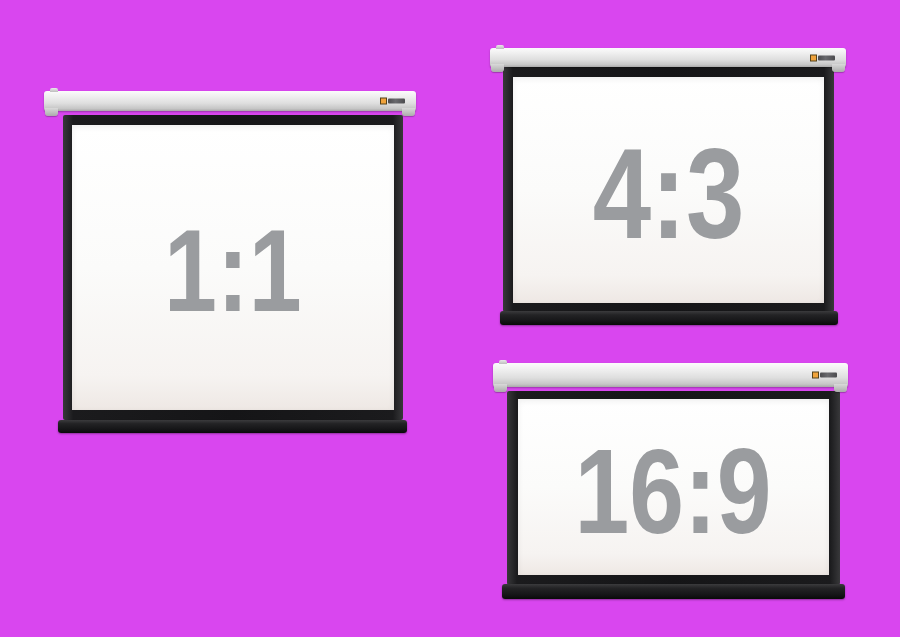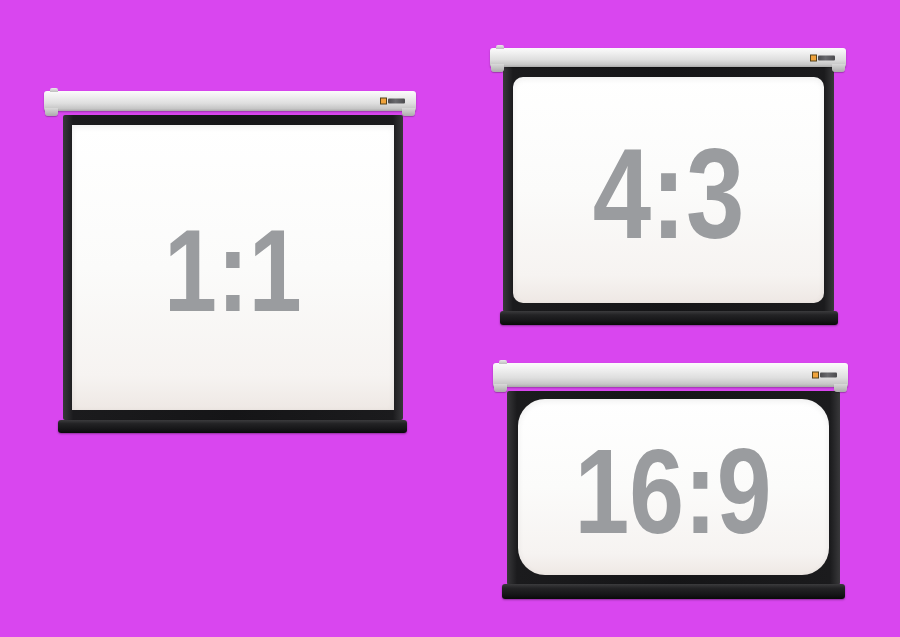--- a/index.html
+++ b/index.html
@@ -82,29 +82,29 @@
   .screen-a .casing  { height:20px; }
   .screen-a .frame   { left:19px; top:24px; width:340px; height:305px; }
   .screen-a .surface { left:9px; top:10px; right:9px; bottom:10px; }
   .screen-a .bar     { left:14px; top:329px; width:349px; height:13px; }
   .screen-a .ratio   { font-size:116px; }
 
   
   .screen-b { left:490px; top:48px; width:356px; height:278px; }
   .screen-b .casing  { height:19px; }
   .screen-b .frame   { left:13px; top:19px; width:331px; height:245px; }
-  .screen-b .surface { left:10px; top:10px; right:10px; bottom:9px;border-radius:10px; }
+  .screen-b .surface { left:10px; top:10px; right:10px; bottom:9px; }
   .screen-b .bar     { left:10px; top:263px; width:338px; height:14px; }
   .screen-b .ratio   { font-size:128px; }
 
   
   .screen-c { left:493px; top:363px; width:355px; height:237px; }
   .screen-c .casing  { height:24px; }
   .screen-c .frame   { left:14px; top:28px; width:333px; height:194px; }
-  .screen-c .surface { left:11px; top:8px; right:11px; bottom:10px;border-radius:27px; }
+  .screen-c .surface { left:11px; top:8px; right:11px; bottom:10px; }
   .screen-c .bar     { left:9px; top:221px; width:343px; height:15px; }
   .screen-c .ratio   { font-size:120px; }
 </style>
 </head>
 <body>
 
 <div class="stage">
 
   <div class="screen screen-a">
     <div class="casing">

